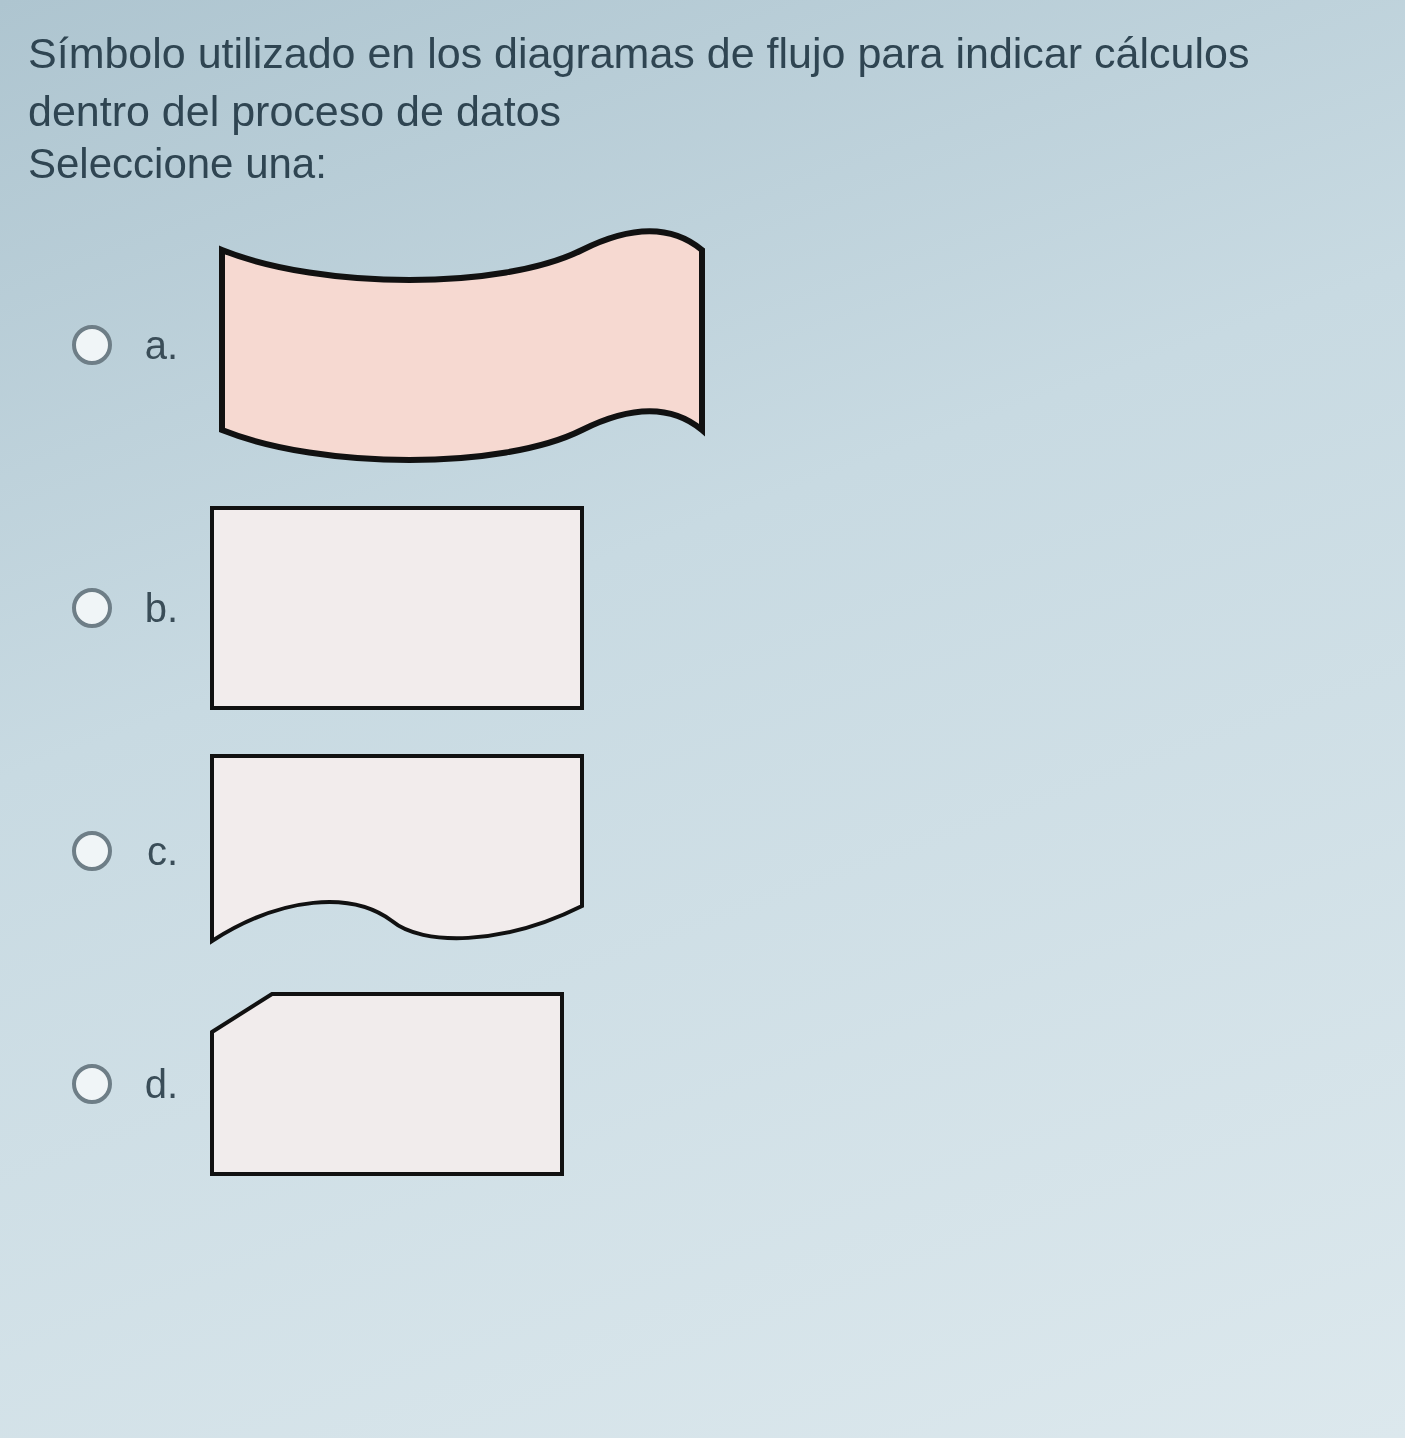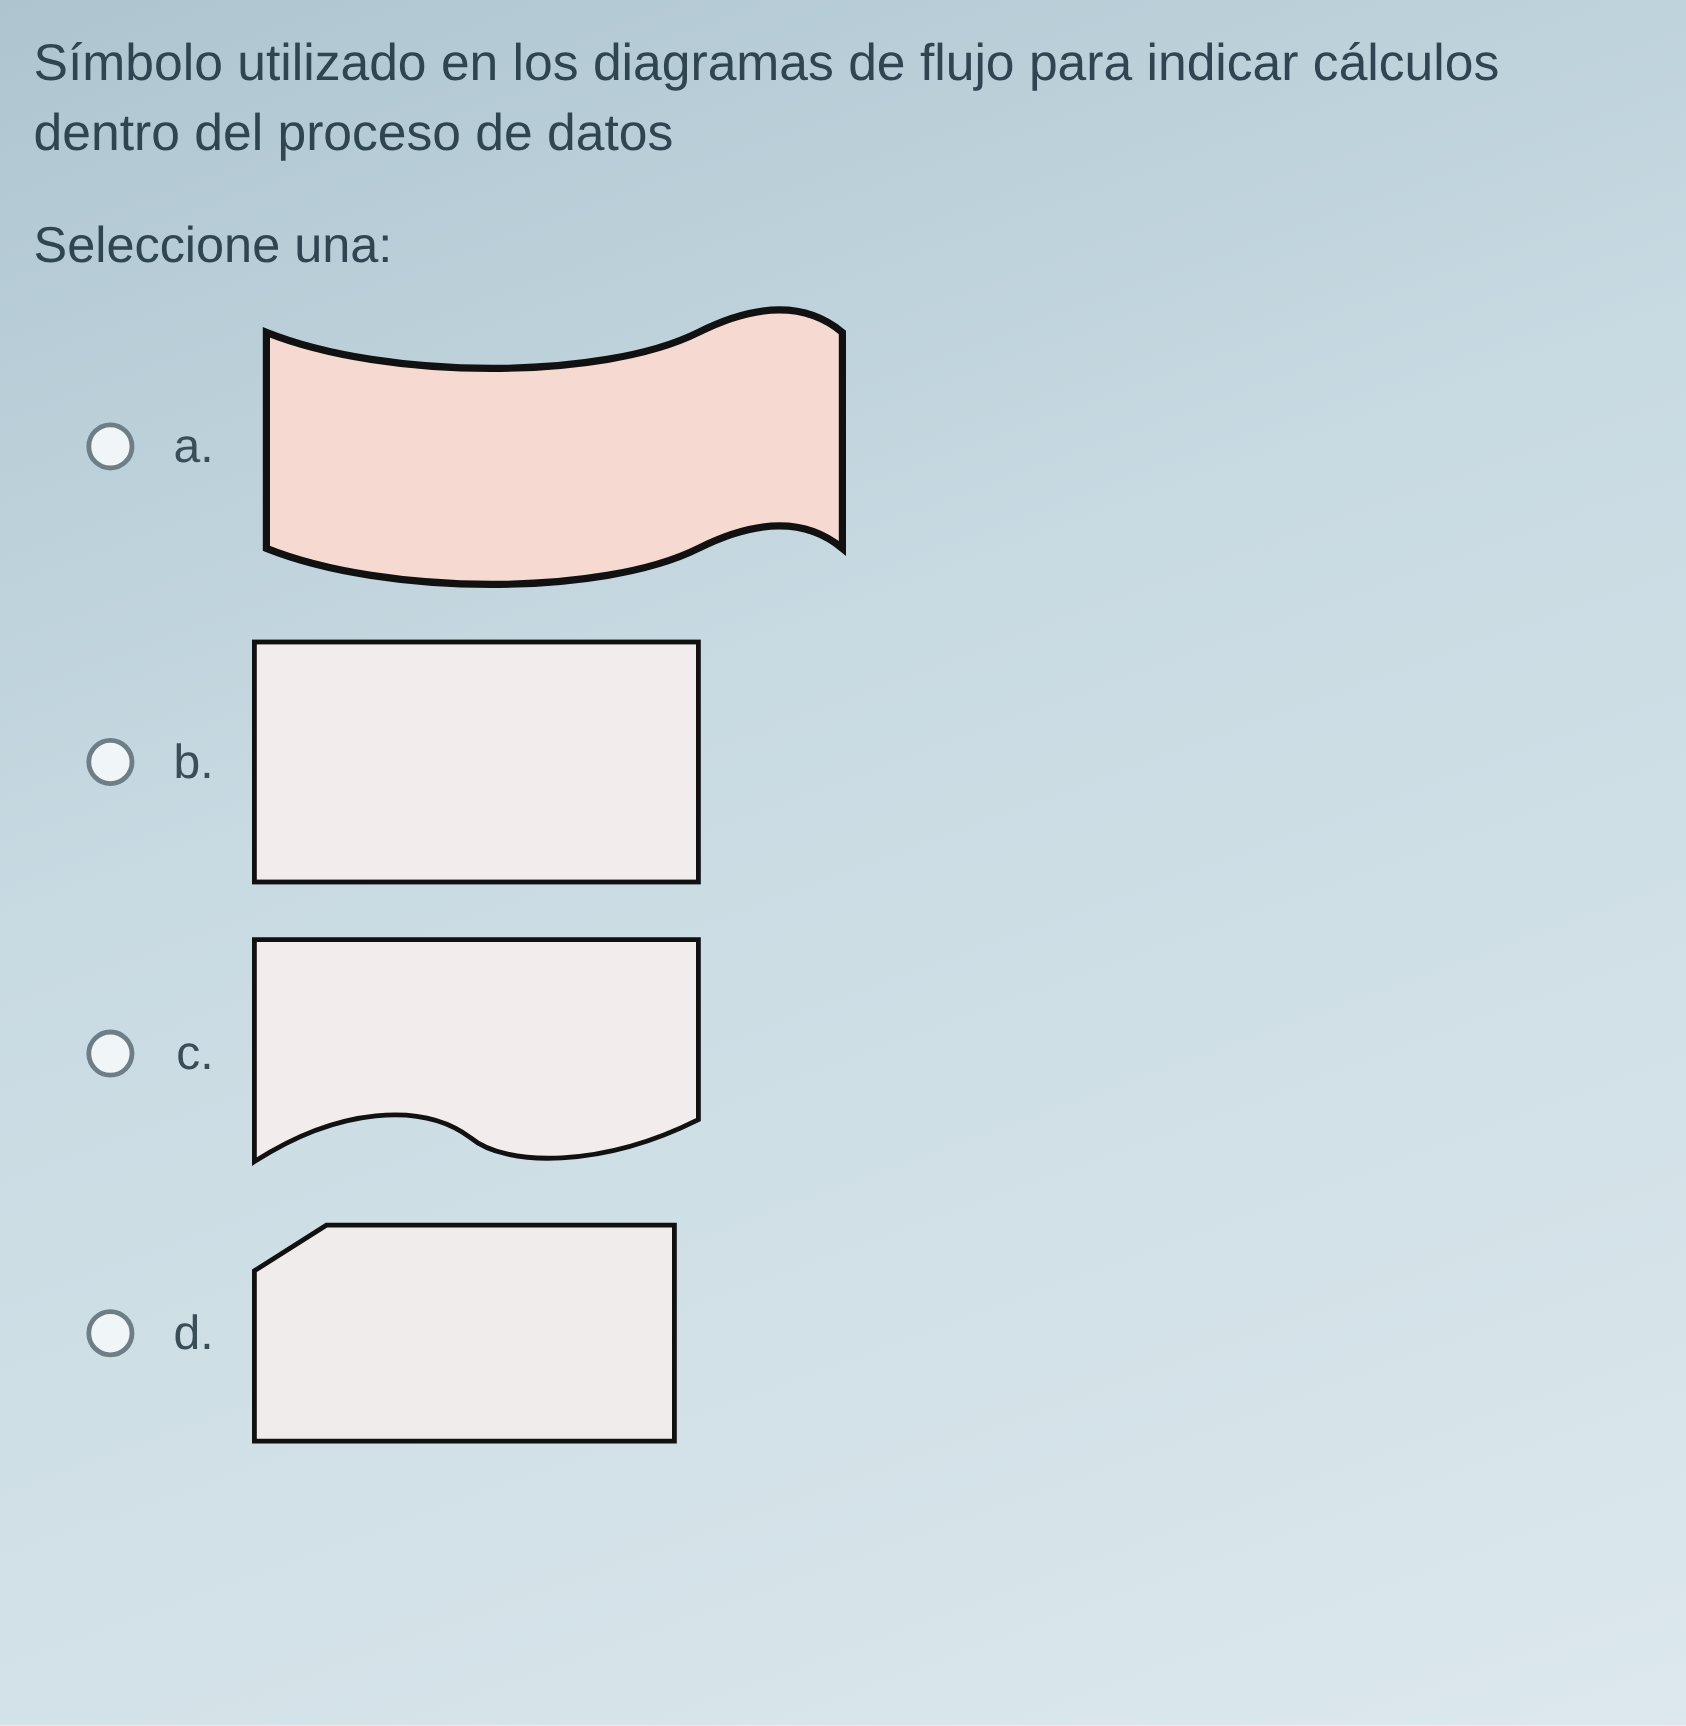--- a/index.html
+++ b/index.html
@@ -8,27 +8,26 @@
       background: linear-gradient(160deg, #aec5d0 0%, #c8dae2 40%, #dce8ed 100%);
       padding: 24px 28px 40px 28px;
       width: 1405px;
       min-height: 1438px;
       color: #2a3a43;
     }
     .question-text {
       font-size: 43px;
       line-height: 1.35;
       color: #2f4552;
-      margin-bottom: 40px;
       max-width: 1340px;
     }
     .select-one {
       font-size: 42px;
       color: #2f4552;
-      margin-bottom: 19px;
+      margin-bottom: 32px;
     }
     .options { padding-left: 44px; }
     .option-row {
       display: flex;
       align-items: center;
       gap: 24px;
       margin-bottom: 28px;
     }
     .radio {
       width: 40px; height: 40px;

